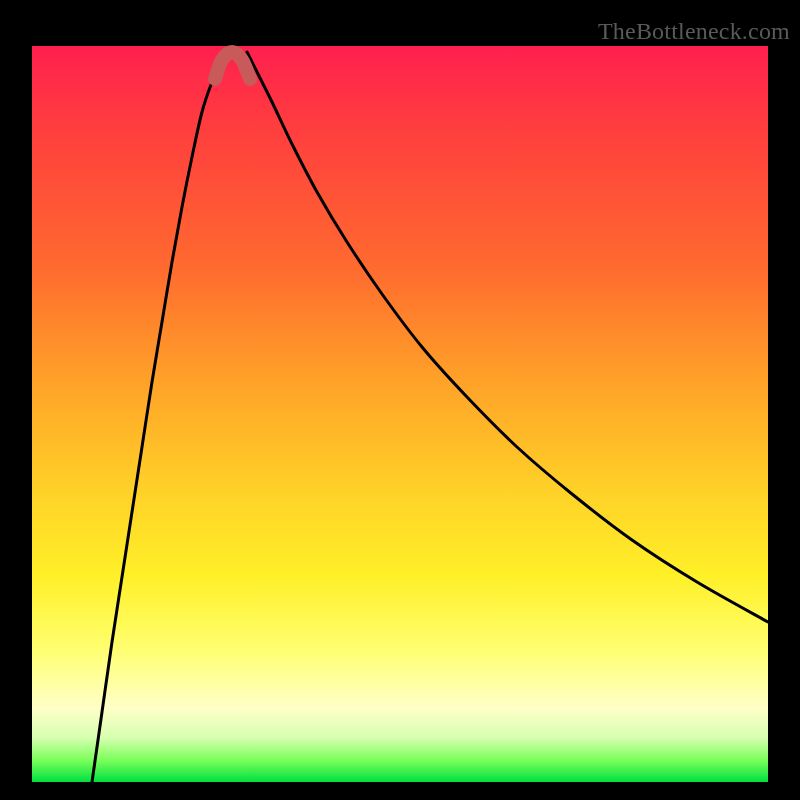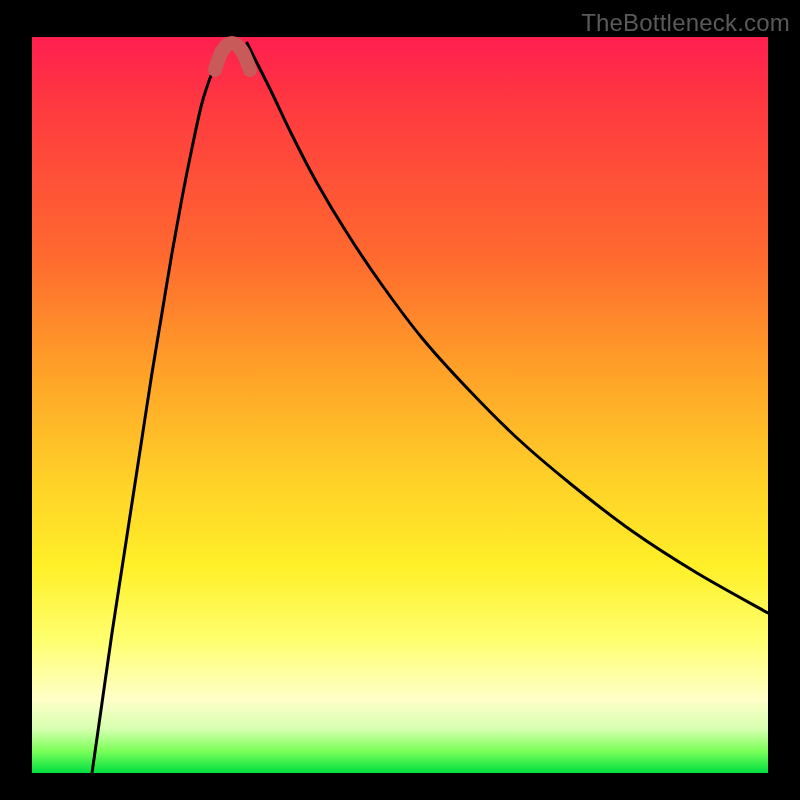--- a/index.html
+++ b/index.html
@@ -7,24 +7,25 @@
     padding: 0;
     width: 800px;
     height: 800px;
     background: #000;
     overflow: hidden;
     font-family: Arial, Helvetica, sans-serif;
   }
   .frame {
     position: absolute;
     left: 0;
-    top: 5px;
+    top: 14px;
     width: 800px;
     height: 680px;
     background: #000;
+    font-family: Liberation Serif, serif;
   }
   .plot {
     position: absolute;
     left: 32px;
     top: 32px;
     width: 736px;
     height: 736px;
     
     background: linear-gradient(
       to bottom,

